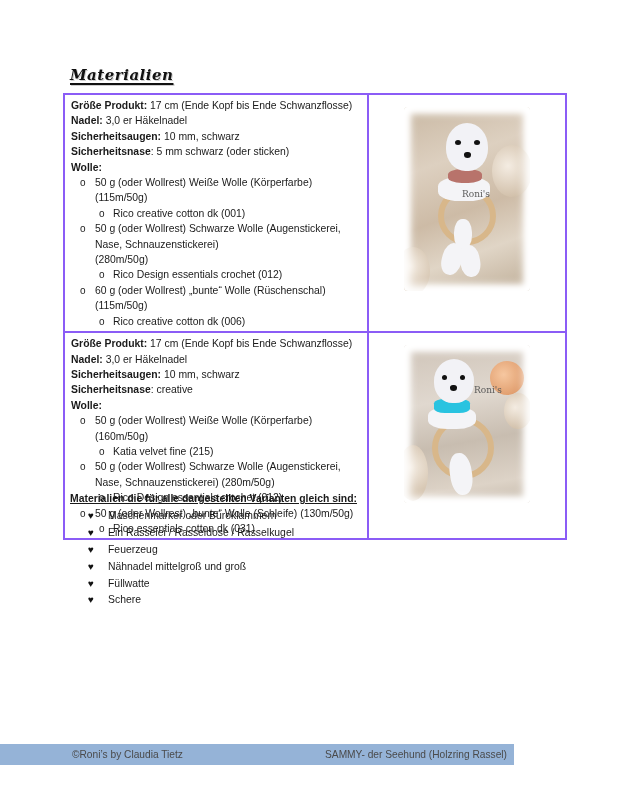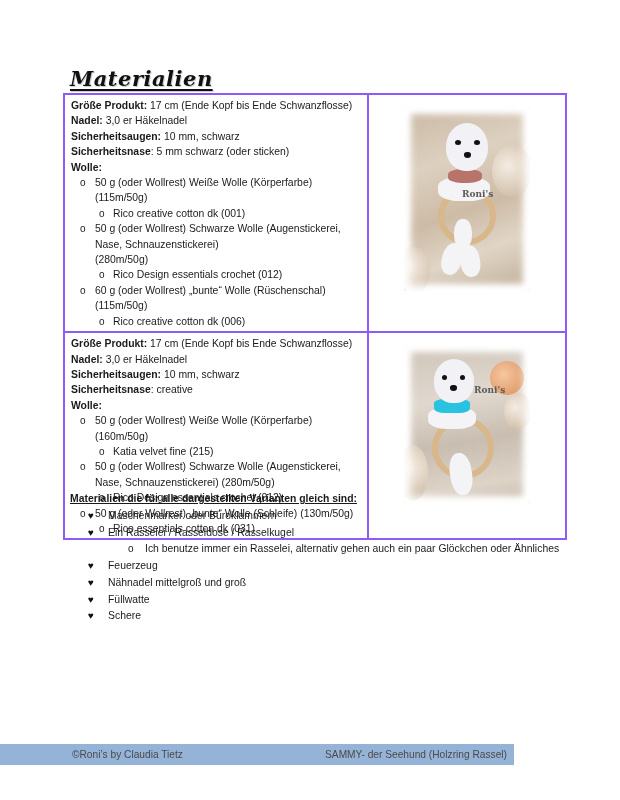--- a/index.html
+++ b/index.html
@@ -3,34 +3,34 @@
   <meta charset="utf-8">
   <style>
     html, body { margin: 0; padding: 0; }
     body {
       width: 620px; height: 800px; background: #ffffff; position: relative; overflow: hidden;
       font-family: "Liberation Sans", "DejaVu Sans", sans-serif; color: #1a1a1a;
     }
     .title {
       position: absolute; left: 70px; top: 66px;
       font-family: "DejaVu Serif", "Liberation Serif", serif;
-      font-style: italic; font-weight: bold; font-size: 21px;
+      font-style: italic; font-weight: bold; font-size: 15px;
       text-decoration: underline; text-decoration-thickness: 2px; text-underline-offset: 3px;
       color: #111; letter-spacing: 0.5px;
       text-shadow: 1px 1px 0 #cfcfcf;
     }
     table.mat {
       position: absolute; left: 63px; top: 93px; width: 492px;
       border-collapse: collapse; table-layout: fixed;
     }
     table.mat td {
       border: 2px solid #8b5cf6; vertical-align: top; padding: 0;
     }
     td.txt { width: 292px; padding: 3px 4px 2px 6px !important; font-size: 10.4px; line-height: 15.4px; }
-    td.img { width: 196px; position: relative; font-weight: bold; }
+    td.img { width: 196px; position: relative; }
     .lbl { font-weight: bold; }
     ul.l1 { list-style: none; margin: 0; padding: 0 0 0 9px; }
     ul.l1 > li { position: relative; padding-left: 15px; }
     ul.l1 > li::before { content: "o"; position: absolute; left: 0; top: 0; font-size: 10px; }
     ul.l2 { list-style: none; margin: 0; padding: 0 0 0 4px; }
     ul.l2 > li { position: relative; padding-left: 14px; }
     ul.l2 > li::before { content: "o"; position: absolute; left: 0; top: 0; font-size: 10px; }
 
     .photo {
       position: absolute; left: 50%; transform: translateX(-50%);
@@ -164,23 +164,20 @@
     </td>
   </tr>
 </tbody>
   </table>
 
 <div class="section-h">Materialien die für alle dargestellten Varianten gleich sind:</div>
 
 <ul class="hearts">
   <li><span class="heart">♥</span><span>Maschenmarker oder Büroklammern</span></li>
   <li><span class="heart">♥</span><span>Ein Rasselei / Rasseldose / Rasselkugel</span>
-    <ul class="sub">
-        <li>Ich benutze immer ein Rasselei, alternativ gehen auch ein paar Glöckchen oder Ähnliches</li>
-      </ul>
   </li>
   <li><span class="heart">♥</span><span>Feuerzeug</span></li>
   <li><span class="heart">♥</span><span>Nähnadel mittelgroß und groß</span></li>
   <li><span class="heart">♥</span><span>Füllwatte</span></li>
   <li><span class="heart">♥</span><span>Schere</span></li>
 </ul>
 
 <div class="footer">
   <div class="fcell f1">
     <span class="f-copy">©Roni’s by Claudia Tietz</span>

